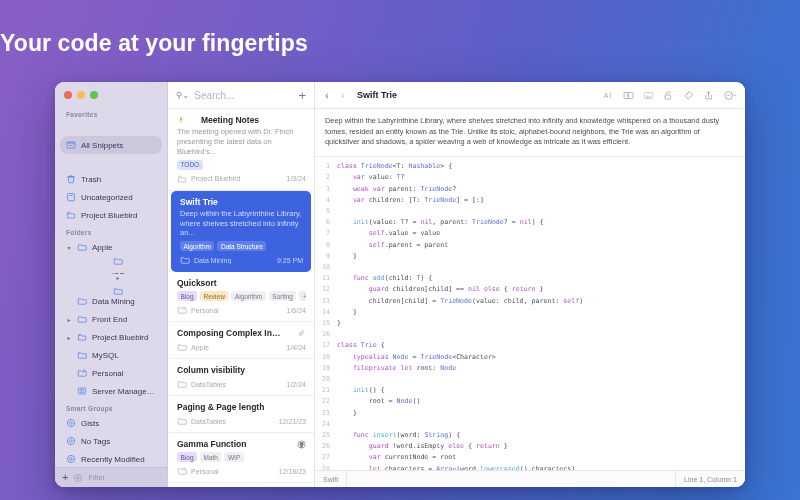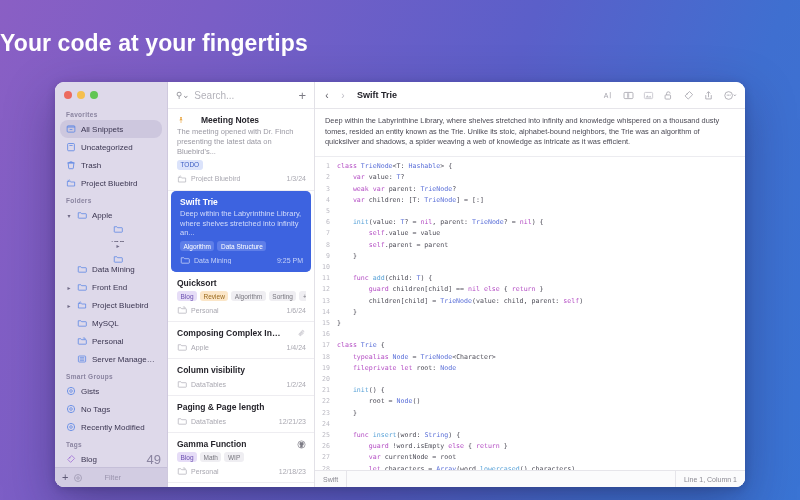--- a/index.html
+++ b/index.html
@@ -35,32 +35,32 @@
   .side-scroll { flex: 1; overflow: hidden; padding: 0 0 2px 0; }
   .sec-title {
     font-size: 6.5px; color: #8a84a0; font-weight: bold;
     padding: 5px 0 2px 11px; letter-spacing: .3px;
   }
   .srow {
     display: flex; align-items: center; gap: 5px;
     height: 18px; padding: 0 6px 0 11px; font-size: 8px; color: #3a3550;
     position: relative; white-space: nowrap;
   }
-  .srow.sel { background: #cdc7de; border-radius: 8px; margin: 0 5px; padding-left: 6px; }
+  .srow.sel { background: #cdc7de; border-radius: 8px; margin: 16px 5px; padding-left: 6px; }
   .srow .lbl { flex: 1; overflow: hidden; text-overflow: ellipsis; }
   .srow .cnt { font-size: 13px; color: #8a84a0; }
   .ind1 { padding-left: 20px; flex-direction: column; }
   .disc { width: 6px; font-size: 6px; color: #6f6a86; display: inline-block; text-align: center; }
   .ico { width: 10px; height: 10px; flex: 0 0 10px; display: block; }
   .side-bottom {
     height: 20px; background: #d2cce2; border-top: 1px solid #c5bfd8;
     display: flex; align-items: center; gap: 5px; padding: 0 7px;
   }
   .side-bottom .plus { font-size: 11px; color: #5f5a76; line-height: 1; }
-  .side-bottom .fl { font-size: 7.5px; color: #9a94ae; margin-left: 16px; }
+  .side-bottom .fl { font-size: 7.5px; color: #9a94ae; }
   
   .listpane {
     width: 148px; flex: 0 0 148px; background: #ffffff;
     border-right: 1px solid #e2e1e7; border-left: 1px solid #cfc9de;
     display: flex; flex-direction: column;
   }
   .searchbar {
     height: 27px; display: flex; align-items: center; gap: 5px;
     padding: 0 8px; border-bottom: 1px solid #ebeaef;
   }
@@ -131,31 +131,31 @@
         <div class="srow sel">
           <svg class="ico" viewBox="0 0 16 16">
             <rect x="1.8" y="3" width="12.4" height="10" rx="1.6" fill="none" stroke="#5b86e5" stroke-width="1.3"></rect>
             <rect x="1.8" y="3" width="12.4" height="3.4" fill="#5b86e5" opacity=".45"></rect>
             <rect x="5.6" y="8" width="4.8" height="1.3" rx=".6" fill="#5b86e5"></rect>
           </svg>
           <span class="lbl">All Snippets</span>
         </div>
         <div class="srow">
           <svg class="ico" viewBox="0 0 16 16">
+            <path d="M3.4 4.6 h9.2 l-.9 8.4 a1 1 0 0 1 -1 .9 h-5.4 a1 1 0 0 1 -1 -.9 z" fill="none" stroke="#5b86e5" stroke-width="1.3"></path>
+            <path d="M2.3 4.6 h11.4 M6.2 4.6 V3 h3.6 v1.6" fill="none" stroke="#5b86e5" stroke-width="1.3"></path>
+          </svg>
+          <span class="lbl">Trash</span>
+        </div>
+        <div class="srow">
+          <svg class="ico" viewBox="0 0 16 16">
             <path d="M4 2.4 h8 a1.4 1.4 0 0 1 1.4 1.4 v8.8 a1.4 1.4 0 0 1 -1.4 1.4 h-8 a1.4 1.4 0 0 1 -1.4 -1.4 v-8.8 a1.4 1.4 0 0 1 1.4 -1.4 z" fill="none" stroke="#5b86e5" stroke-width="1.3"></path>
             <path d="M5.4 5.6 h5.2" stroke="#5b86e5" stroke-width="1.2"></path>
           </svg>
           <span class="lbl">Uncategorized</span>
-        </div>
-        <div class="srow">
-          <svg class="ico" viewBox="0 0 16 16">
-            <path d="M3.4 4.6 h9.2 l-.9 8.4 a1 1 0 0 1 -1 .9 h-5.4 a1 1 0 0 1 -1 -.9 z" fill="none" stroke="#5b86e5" stroke-width="1.3"></path>
-            <path d="M2.3 4.6 h11.4 M6.2 4.6 V3 h3.6 v1.6" fill="none" stroke="#5b86e5" stroke-width="1.3"></path>
-          </svg>
-          <span class="lbl">Trash</span>
         </div>
         <div class="srow">
           <svg class="ico" viewBox="0 0 16 16">
             <path d="M2.2 5 h4 l1.2 1.4 h6.4 v6.4 h-11.6 z" fill="none" stroke="#5b86e5" stroke-width="1.2"></path>
             <path d="M3.4 3 l1.6 1.6 l-1.6 1.6 M5.4 2.4 l1.2 1.2" stroke="#5b86e5" stroke-width="1.1" fill="none"></path>
           </svg>
           <span class="lbl">Project Bluebird</span>
         </div>
         <div class="sec-title">Folders</div>
         <div class="srow">

